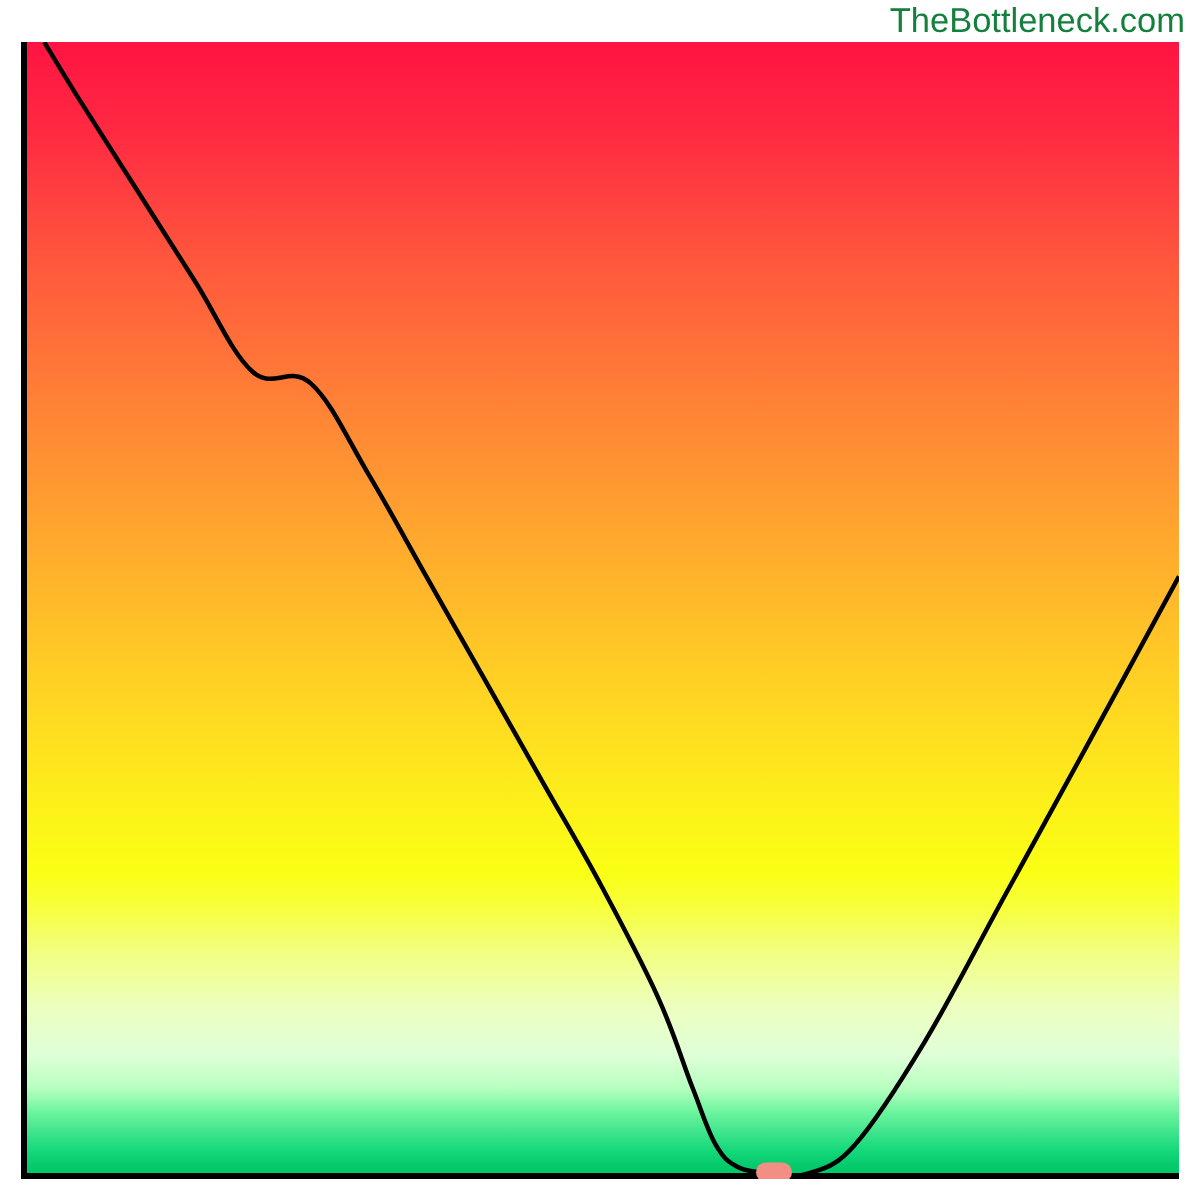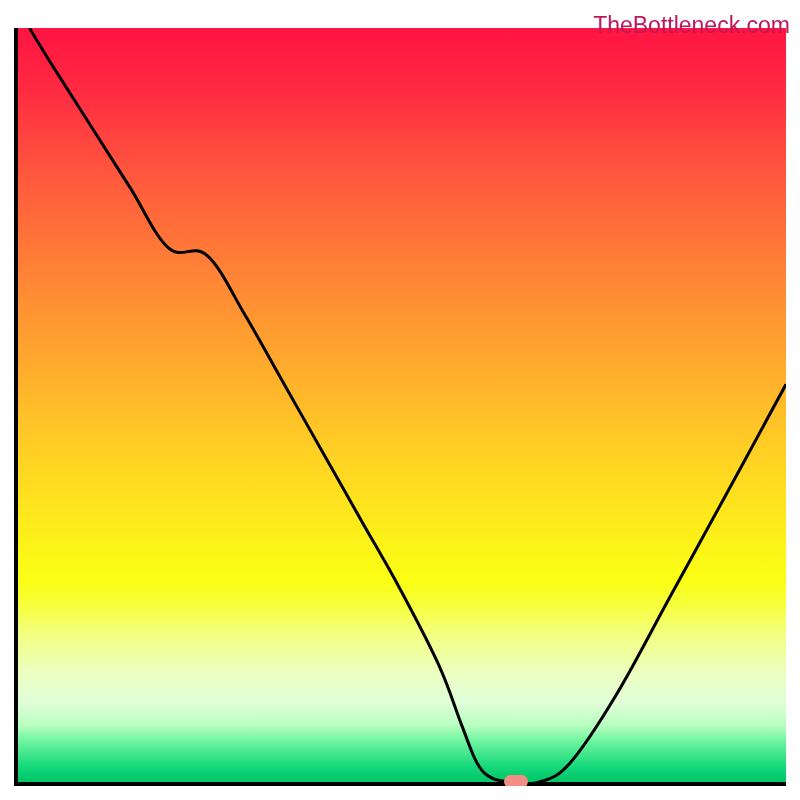--- a/index.html
+++ b/index.html
@@ -10,23 +10,23 @@
     background: #ffffff;
     overflow: hidden;
   }
   .container {
     position: relative;
     width: 800px;
     height: 800px;
   }
   .watermark {
     position: absolute;
-    top: 12px;
+    top: 0;
     right: 10px;
-    color: #be185d;
+    color: #15803d;
     font-family: Arial, Helvetica, sans-serif;
     font-size: 23px;
     font-weight: 400;
     letter-spacing: 0px;
     z-index: 10;
     text-align: center;
   }
   .plot {
     position: absolute;
     left: 14px;

